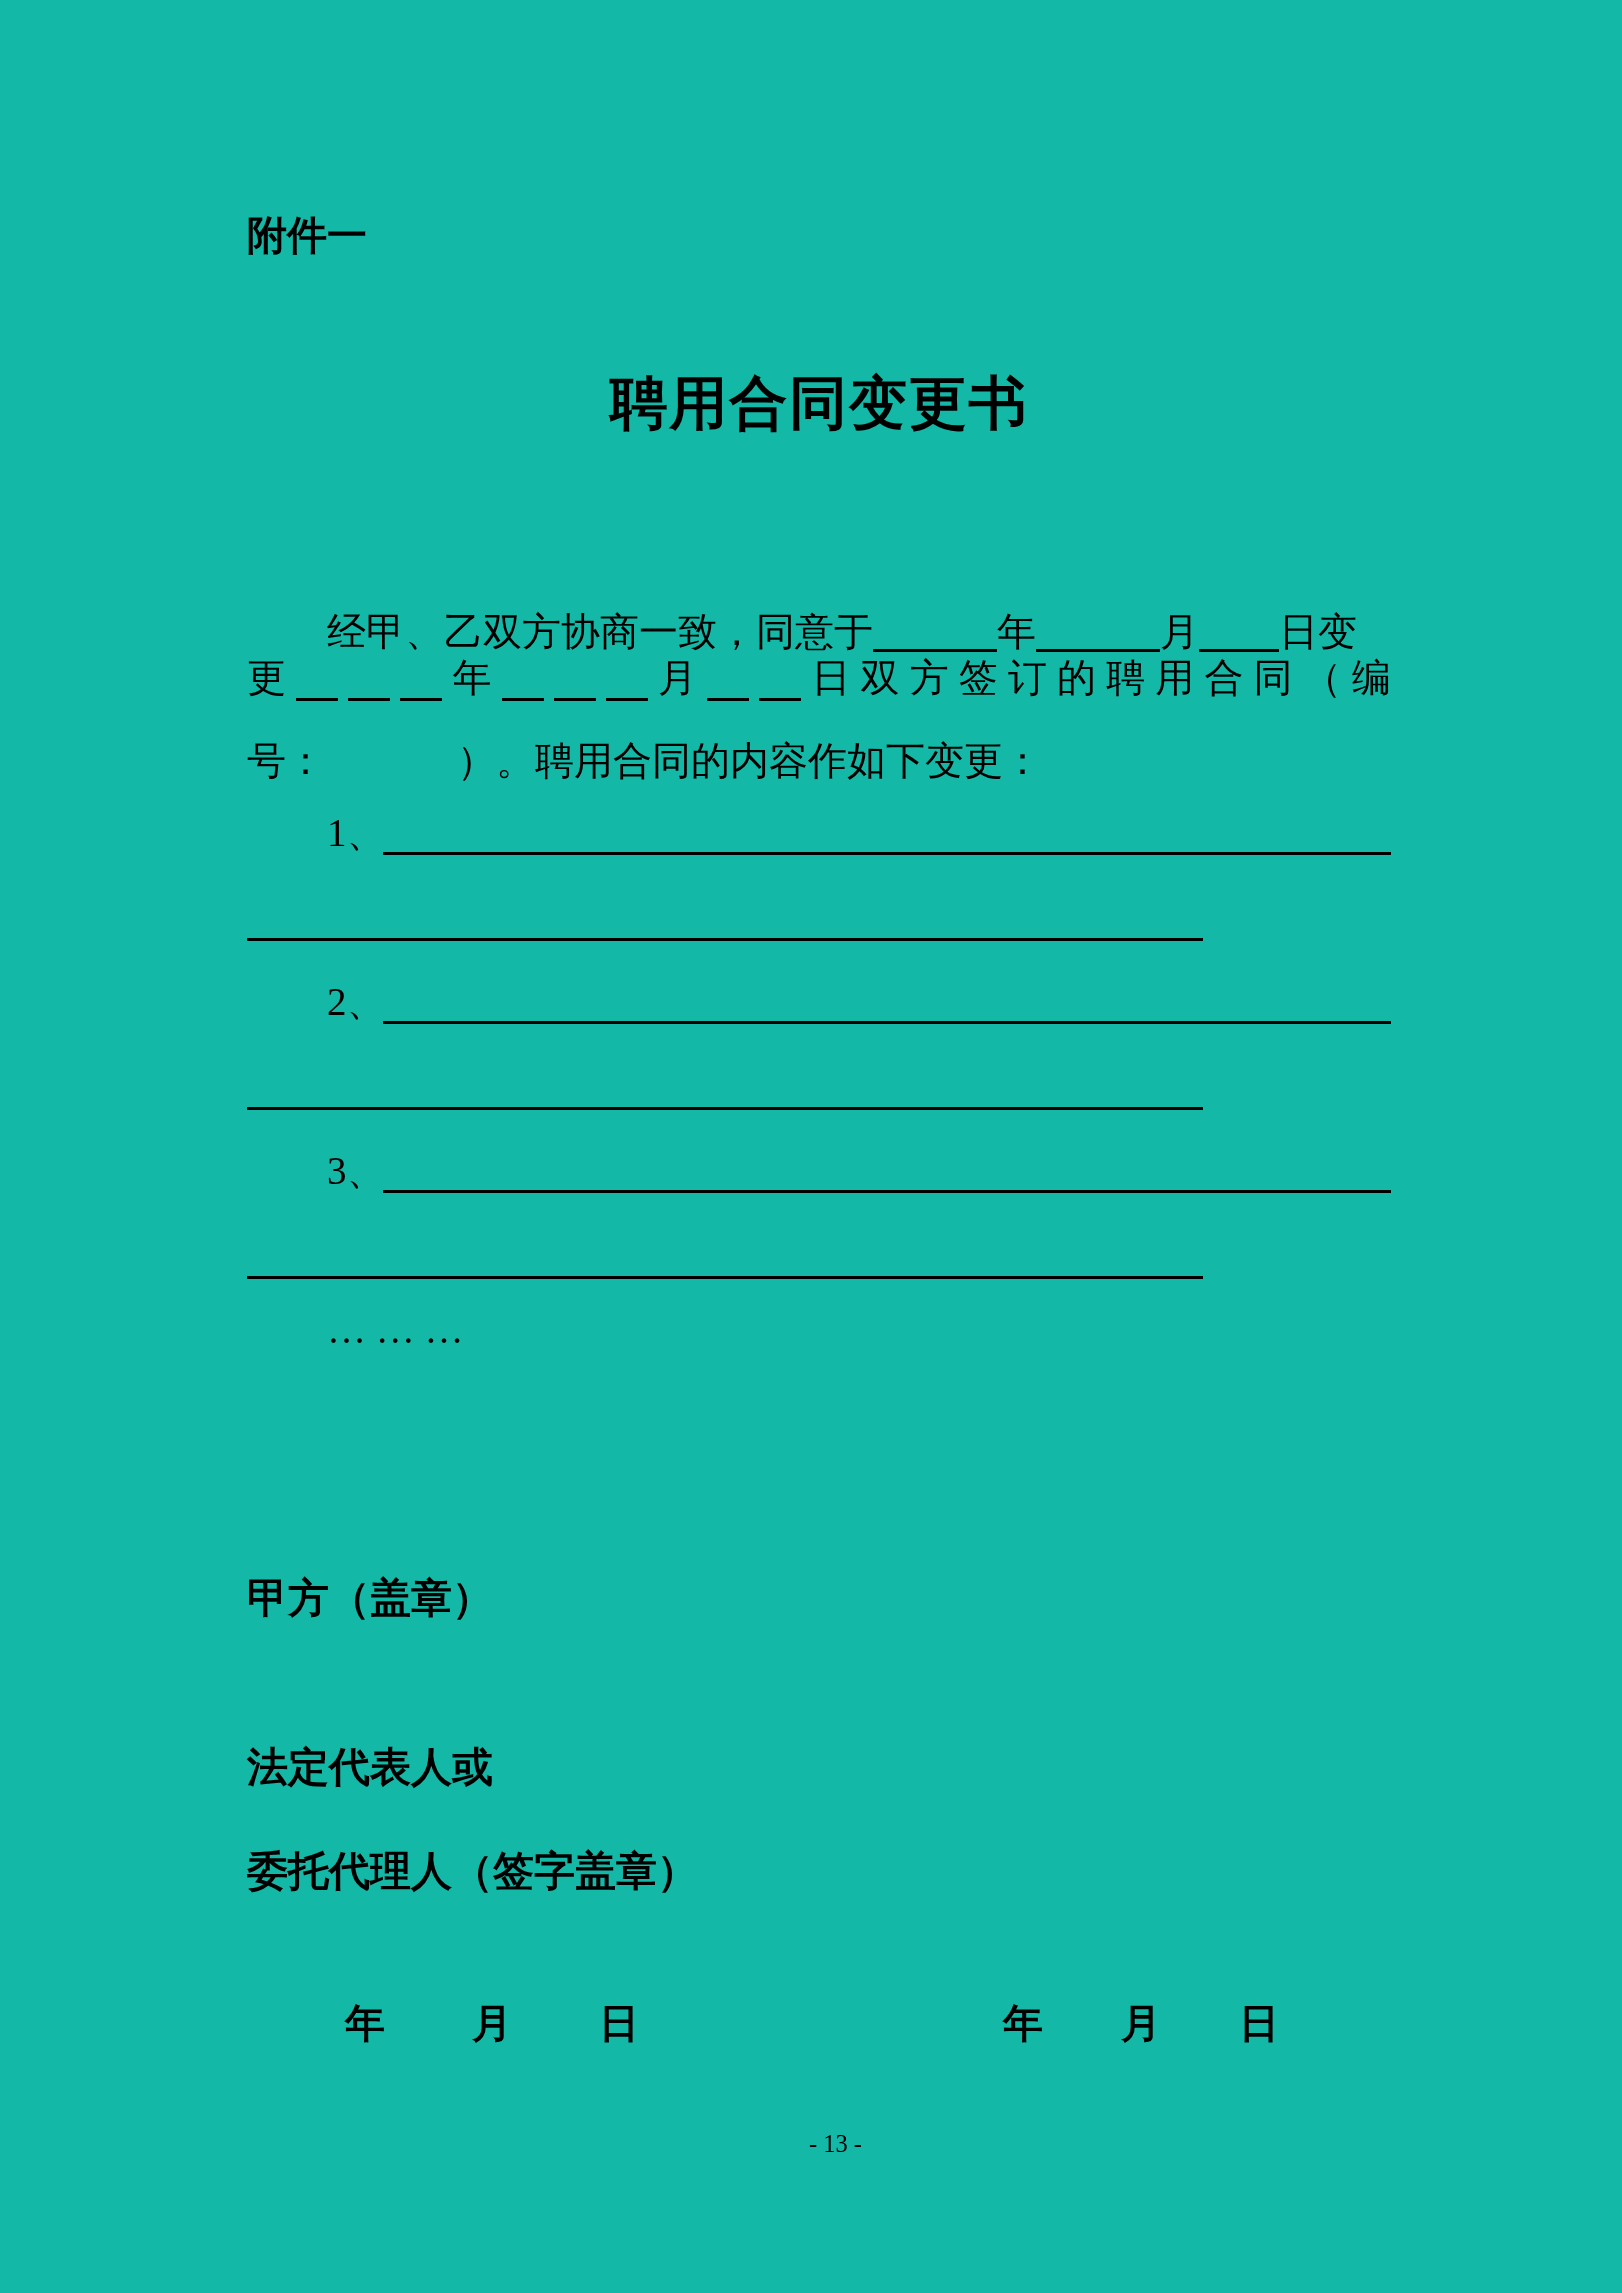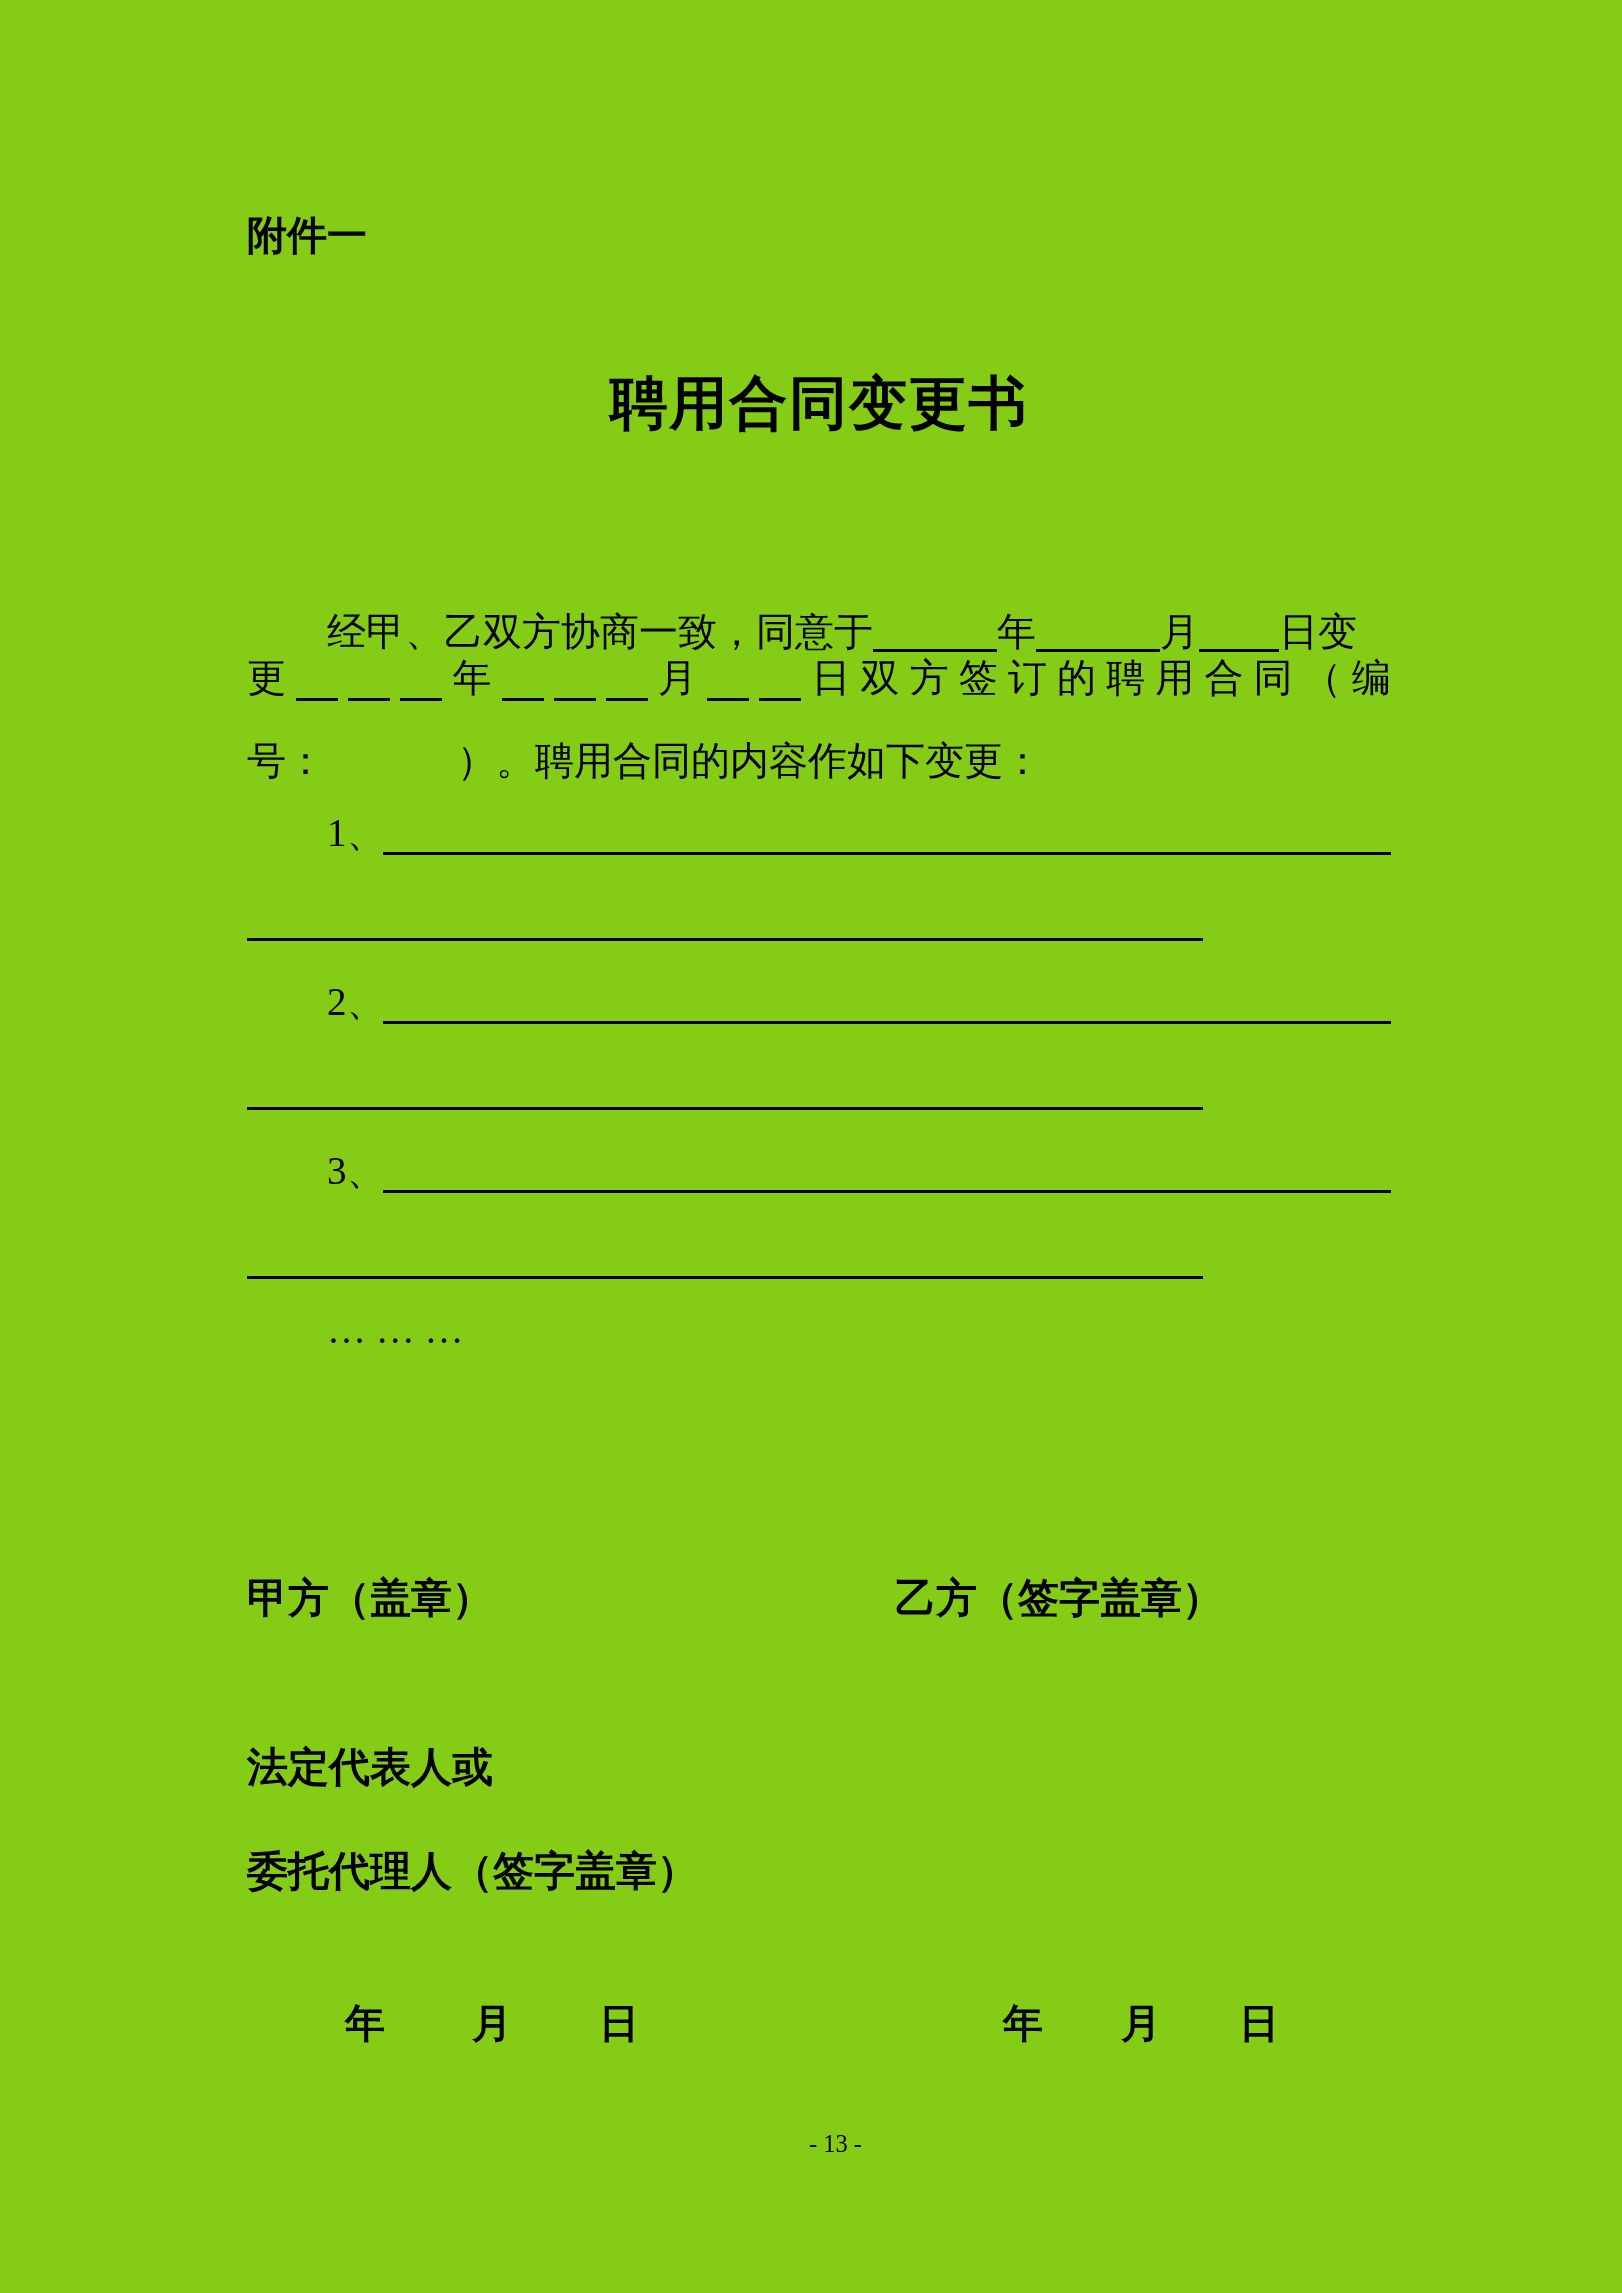--- a/index.html
+++ b/index.html
@@ -1,19 +1,19 @@
 <!DOCTYPE html>
 <html style="font-size:14.5px"><head>
 <meta charset="utf-8">
 <style>
   html,body{margin:0;padding:0;background:#ffffff;}
   .page{
     position:relative;
     width:1623px;height:2294px;
-    background:#84cc16;color:#000000;
+    background:#14b8a6;color:#000000;
     font-family:"Liberation Serif","DejaVu Serif",serif;
     overflow:hidden;
   }
   .abs{position:absolute;}
 
   .attachment{
     left:247px;top:213px;
     font-family:"Liberation Sans","DejaVu Sans",sans-serif;
     font-weight:bold;font-size:40px;line-height:1.1;
   }
@@ -119,21 +119,20 @@
   <div class="abs item i3">
     <span class="item-num">3、</span>
     <span class="item-rule"></span>
   </div>
   <div class="abs cont-rule c3"></div>
 
   <div class="abs ellipsis-line">… … …</div>
 
 
   <div class="abs sig party-a">甲方（盖章）</div>
-  <div class="abs sig party-b">乙方（签字盖章）</div>
 
   <div class="abs sig legal-1">法定代表人或</div>
   <div class="abs sig legal-2">委托代理人（签字盖章）</div>
 
   <div class="abs date-row left">
     <span>年</span>
     <span>月</span>
     <span>日</span>
   </div>
   <div class="abs date-row right">

